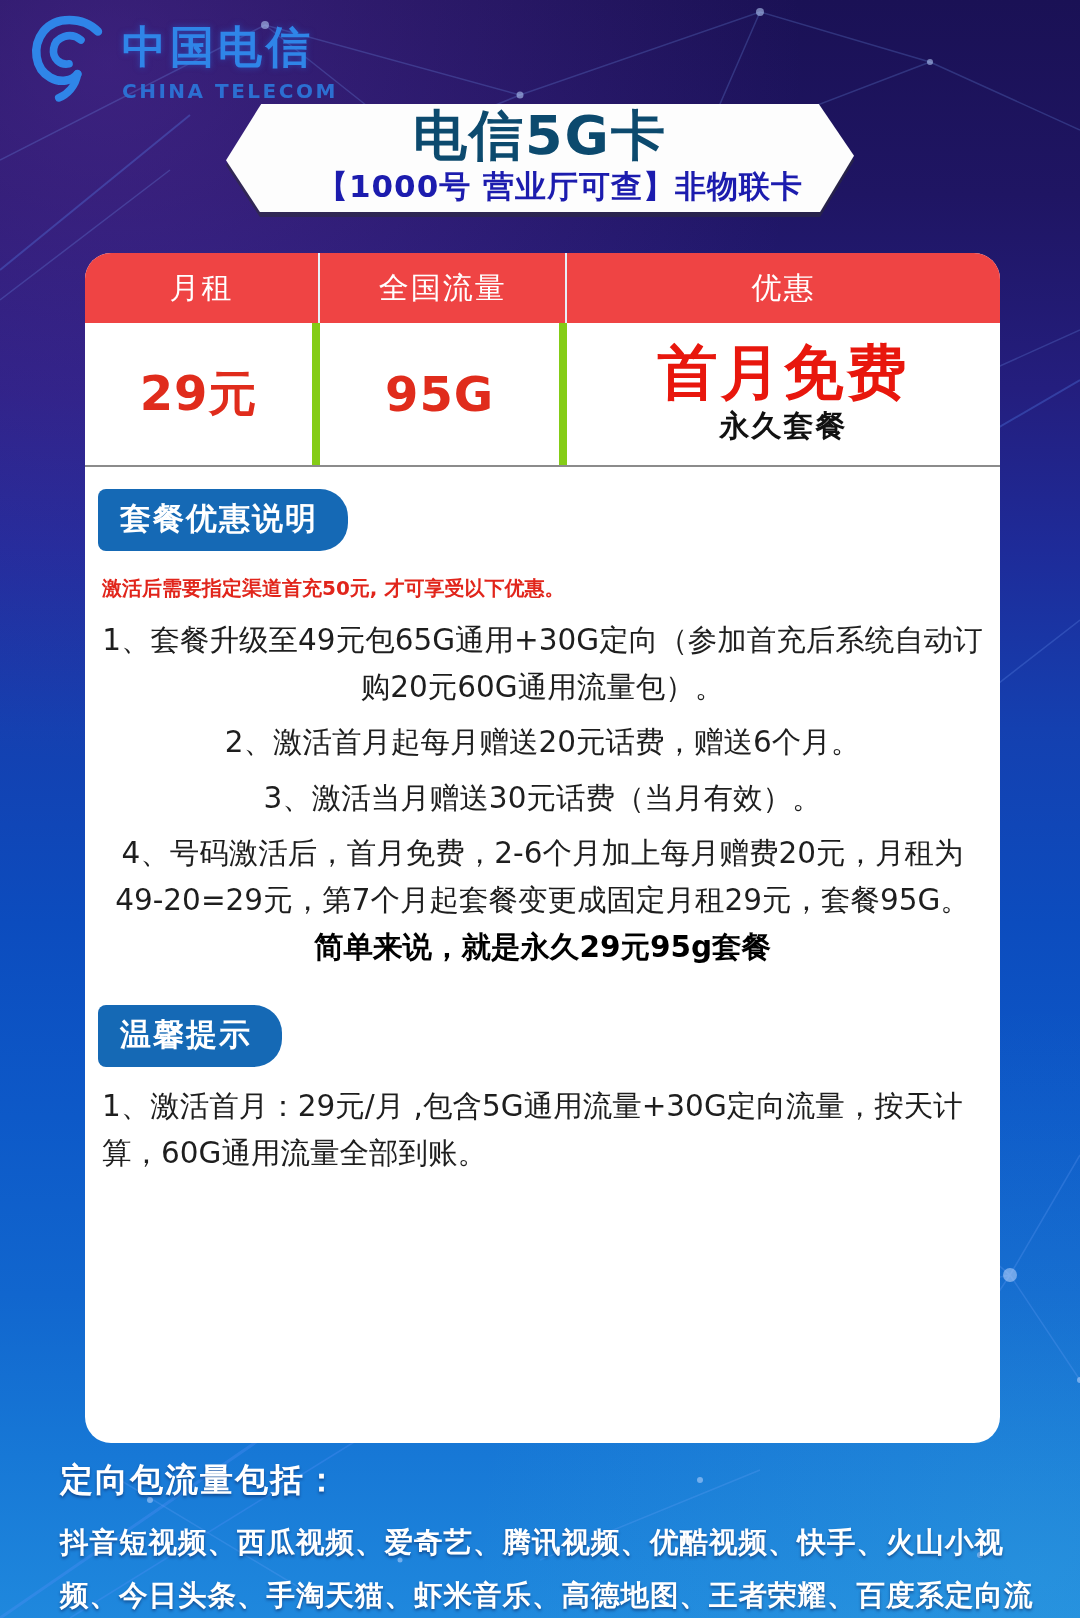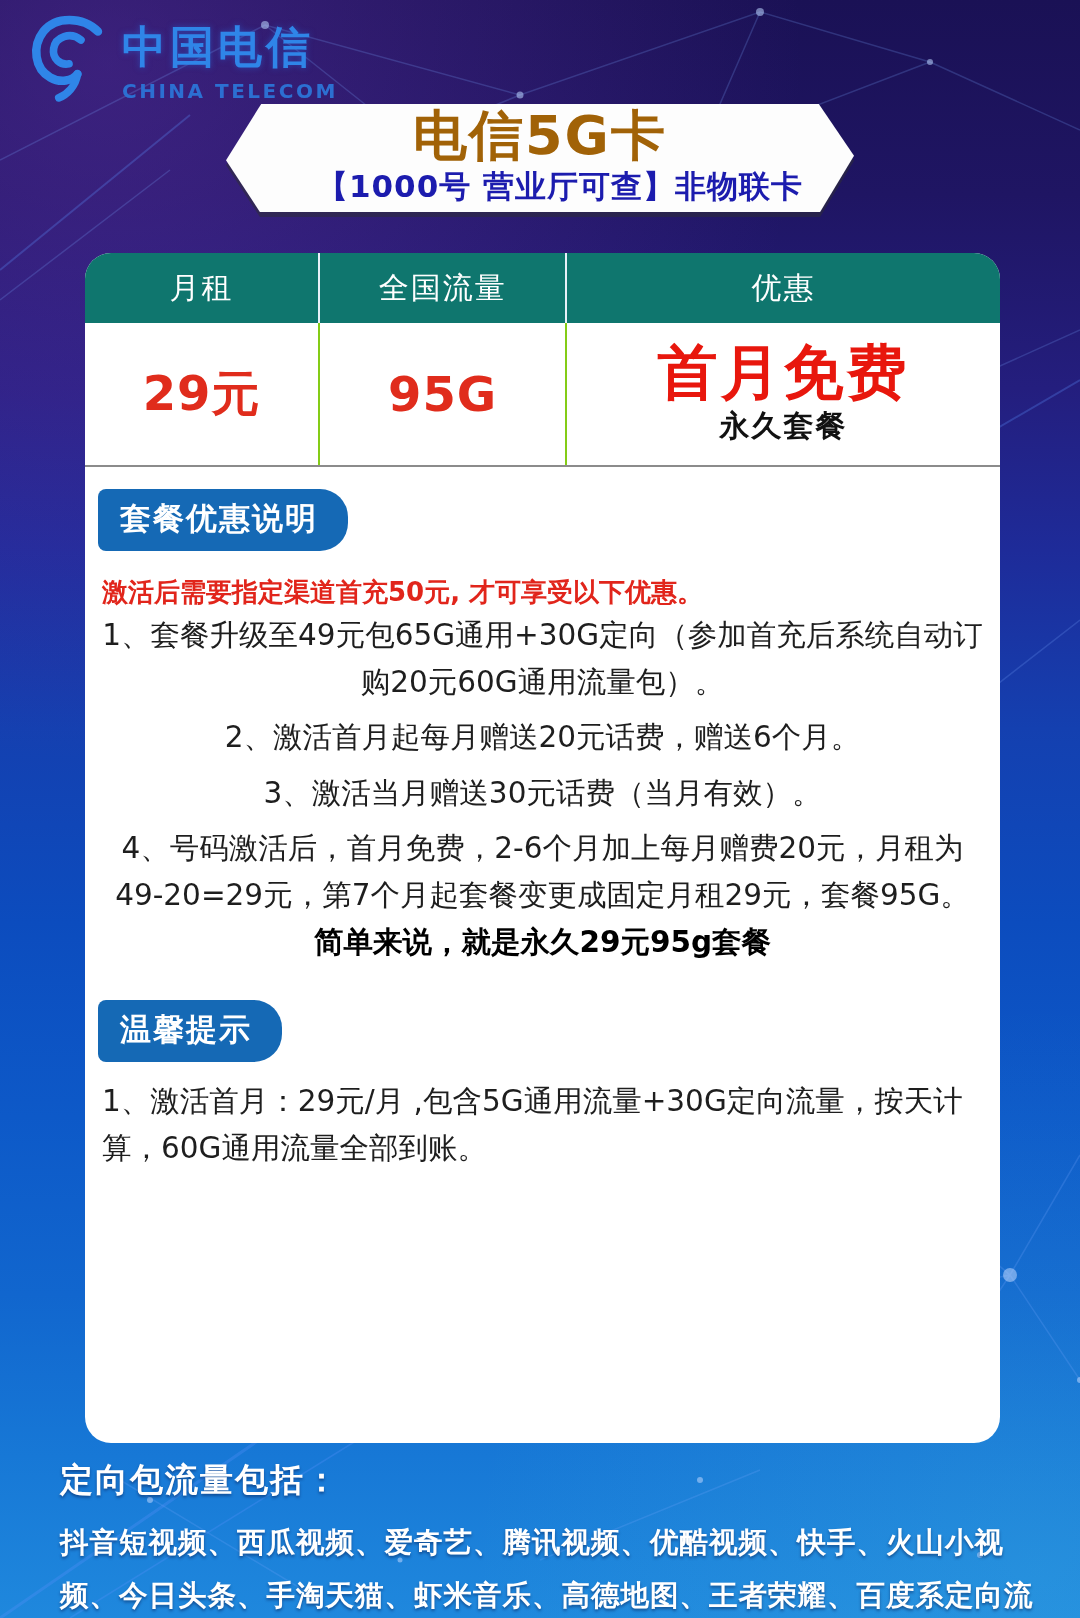--- a/index.html
+++ b/index.html
@@ -25,52 +25,52 @@
   .logo-text { display:flex; flex-direction:column; margin-top:8px; }
   .logo-zh { font-size:44px; font-weight:900; color:#2f85e8; letter-spacing:4px; text-shadow:0 0 6px rgba(40,110,230,.5); }
   .logo-en { font-size:20px; font-weight:800; color:#2c6fd2; letter-spacing:2.5px; margin-top:2px; }
 
   
   .banner-wrap { position:absolute; top:104px; left:50%; transform:translateX(-50%);
     filter:drop-shadow(0 5px 0 rgba(45,45,55,.55)); }
   .banner { width:628px; height:108px; background:#fdfdfd;
     clip-path:polygon(5.6% 0%, 0% 52%, 5.4% 100%, 94.6% 100%, 100% 48%, 94.4% 0%);
     display:flex; flex-direction:column; align-items:center; justify-content:center; }
-  .banner-title { font-size:54px; font-weight:900; color:#a16207; line-height:1.05; letter-spacing:2px; }
+  .banner-title { font-size:54px; font-weight:900; color:#0c4a6e; line-height:1.05; letter-spacing:2px; }
   .banner-sub { font-size:31px; font-weight:900; color:#1c1cae; margin-top:2px; letter-spacing:1px;margin-left:40px; }
 
   
   .card { position:absolute; top:253px; left:85px; width:915px; height:1190px;
     background:#ffffff; border-radius:26px; overflow:hidden; }
 
-  .plan-header { display:flex; height:70px; background:#0f766e; color:#fff; }
+  .plan-header { display:flex; height:70px; background:#ef4444; color:#fff; }
   .plan-header .cell { display:flex; align-items:center; justify-content:center;
     font-size:30px; font-weight:500; letter-spacing:2px; }
   .plan-values { display:flex; height:142px; background:#fff; }
   .plan-values .cell { display:flex; flex-direction:column; align-items:center; justify-content:center; }
   .c1 { width:25.7%; }
   .c2 { width:27%; }
   .c3 { width:47.3%; }
   .vsep-h { border-right:2px solid #e8f0f8; }
-  .vsep-b { border-right:2px solid #84cc16;text-align:center; }
+  .vsep-b { border-right:8px solid #84cc16;text-align:center; }
   .fee, .data { font-size:48px; font-weight:800; color:#e02c1c; letter-spacing:1px; }
   .promo-main { font-size:60px; font-weight:900; color:#e8170d; letter-spacing:3px; line-height:1.05; }
   .promo-sub { font-size:30px; font-weight:800; color:#111; margin-top:2px; letter-spacing:2px; }
   .table-divider { height:2px; background:#8b8b8b; }
 
   .card-body { padding:22px 17px 0 17px; }
 
   .badge { display:inline-block; background:#1569b5; color:#fff; font-size:31px; font-weight:800;
     letter-spacing:2px; padding:9px 30px 11px 22px; border-radius:8px 28px 28px 8px; margin-left:-4px; }
 
   .sec { margin-bottom:6px; }
   .sec-items { margin-top:16px; }
   .item { font-size:29.5px; color:#1e1e1e; line-height:1.58; margin-bottom:9px; }
   .item b { font-weight:700; color:#000; }
-  .notice { font-size:26px; font-weight:700; color:#e1251b; margin-top:22px; line-height:1.5; }
+  .notice { font-size:20px; font-weight:700; color:#e1251b; margin-top:22px; margin-bottom:14px; line-height:1.5; }
   .gap-lg { height:26px; }
 
   
   .footer { position:absolute; top:1458px; left:60px; width:992px; color:#fff;
     text-shadow:0 2px 3px rgba(0,10,60,.45); }
   .footer-heading { font-size:33px; font-weight:900; letter-spacing:2px; margin-bottom:14px; }
   .footer-apps { font-size:28.5px; font-weight:700; line-height:1.85; letter-spacing:1px; }
 </style>
 </head>
 <body>

